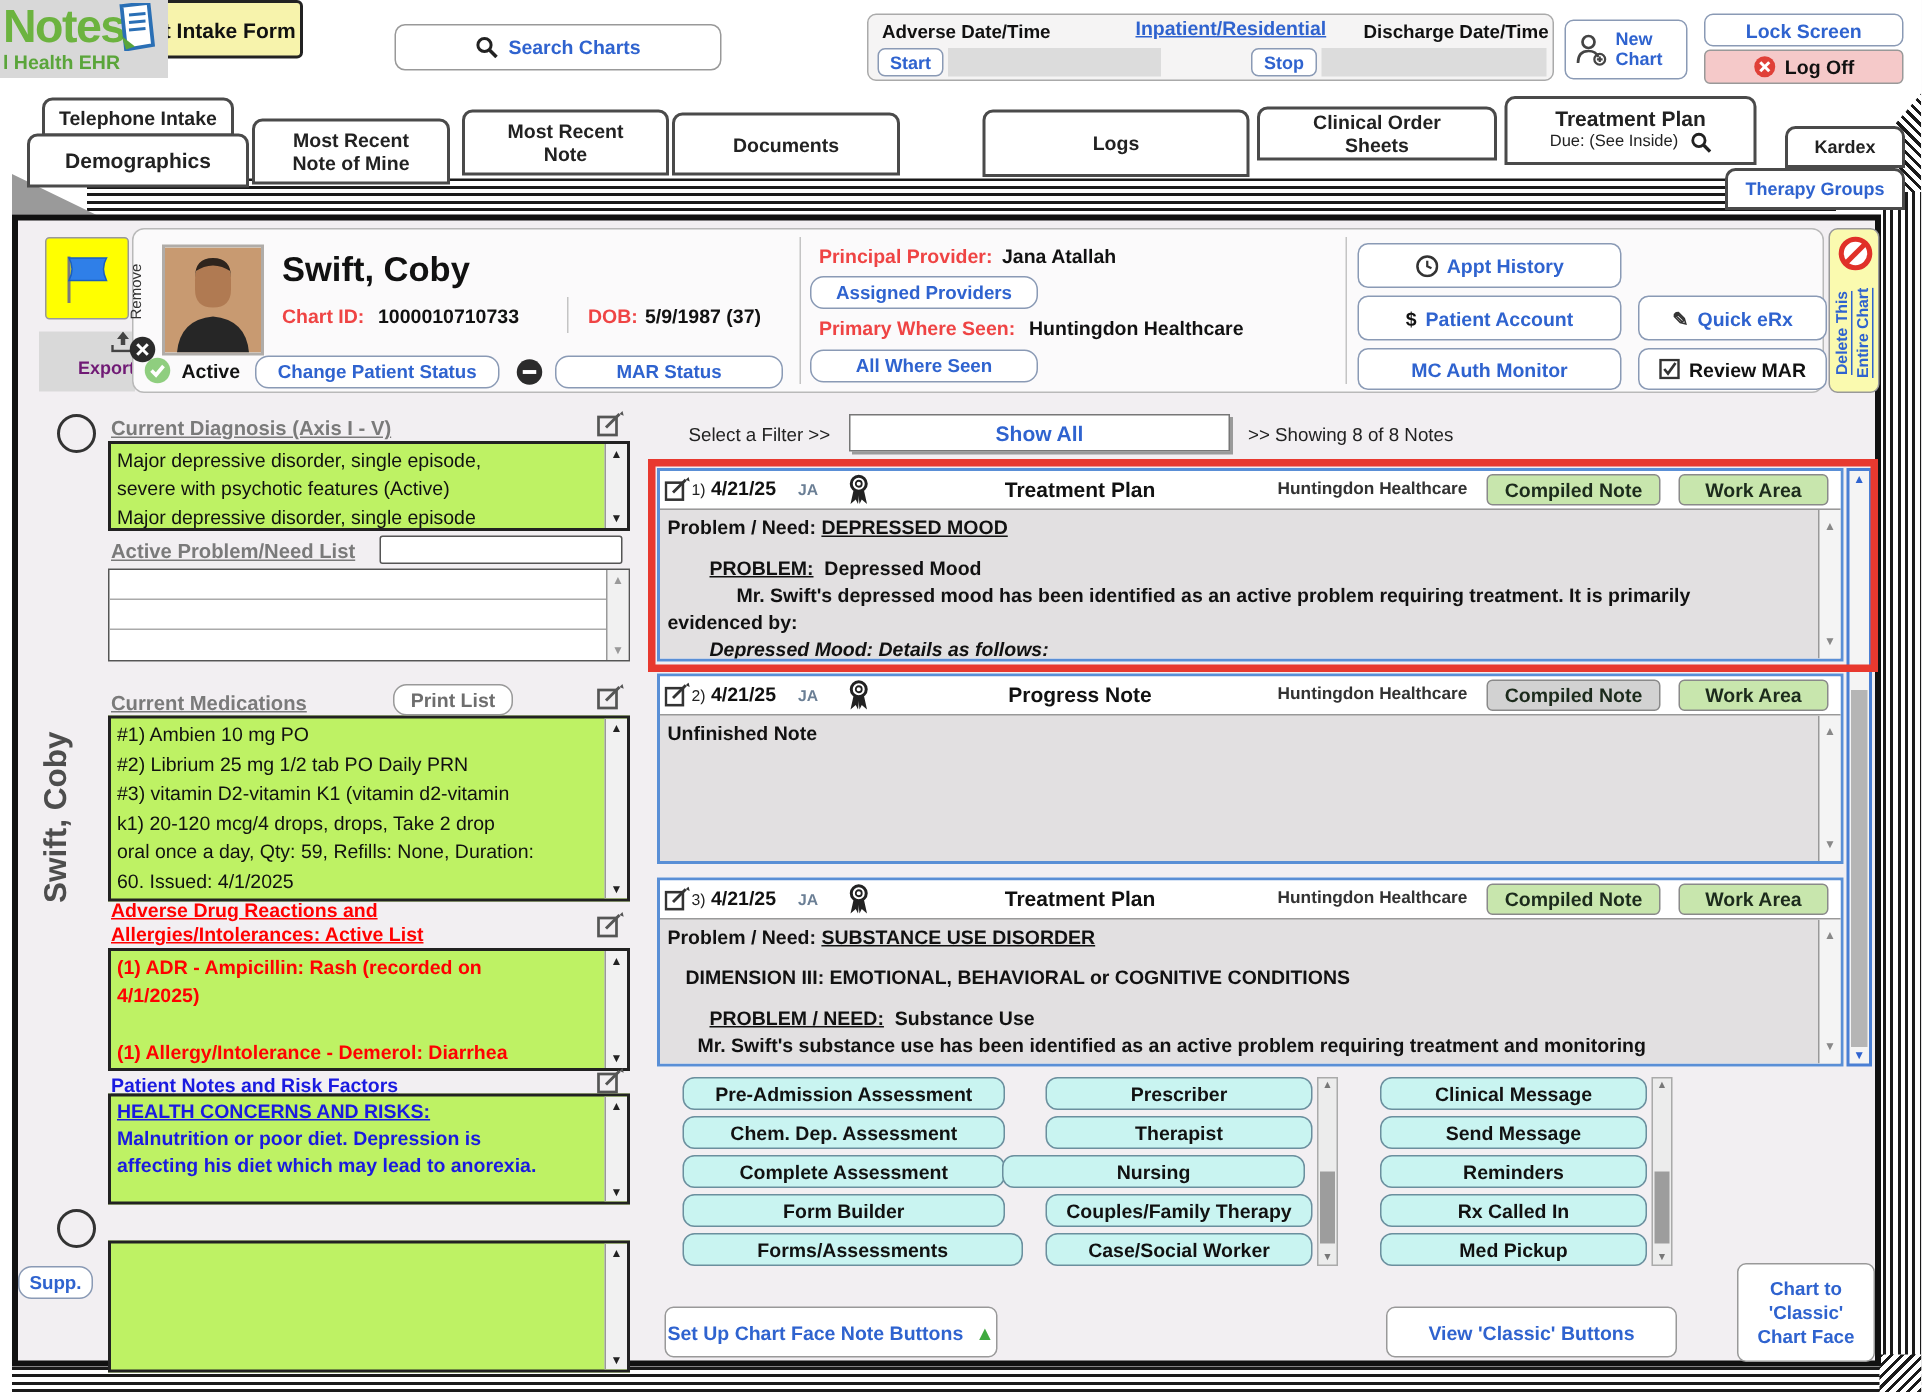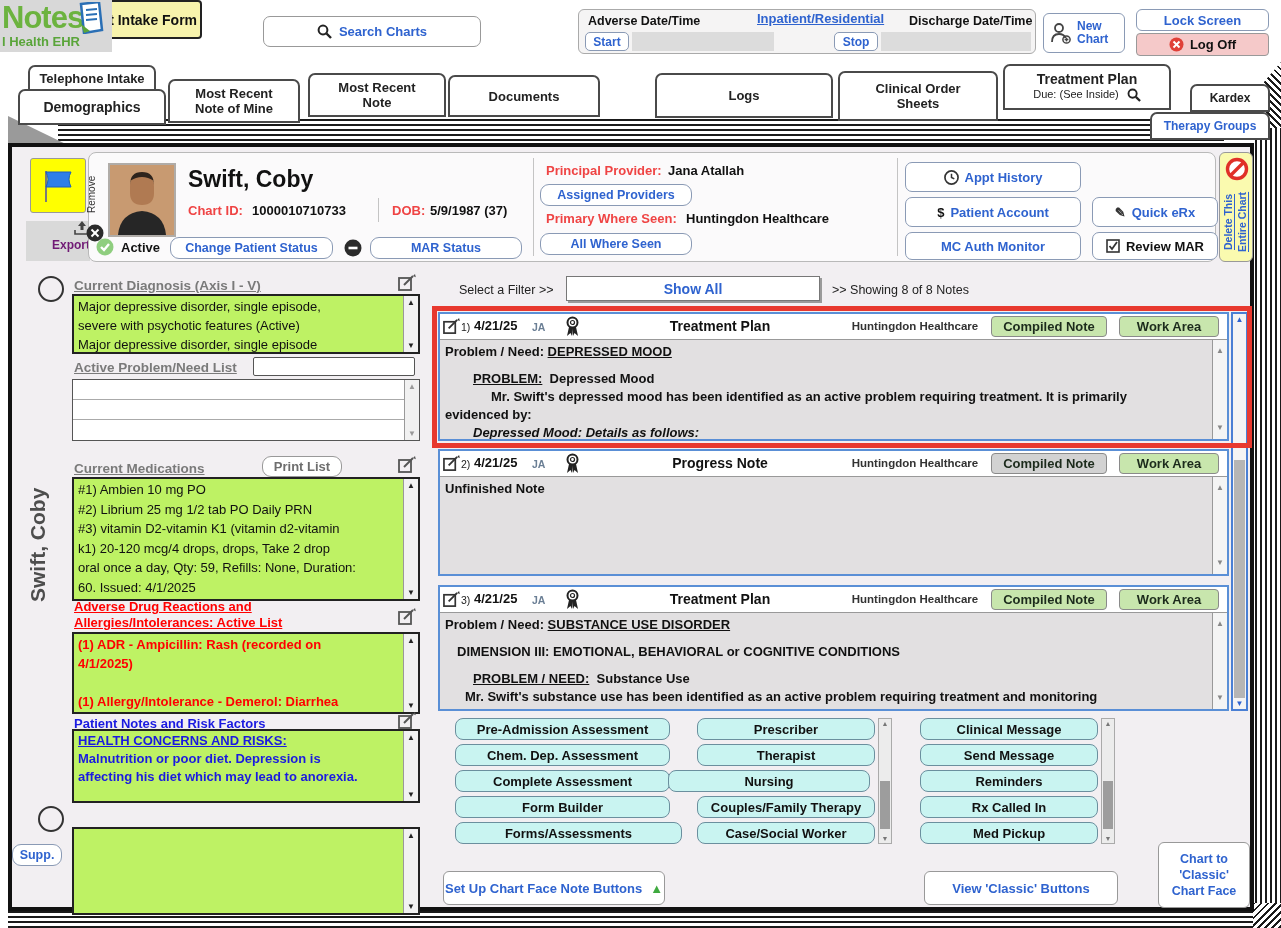--- a/index.html
+++ b/index.html
@@ -176,21 +176,21 @@
   <div class="tab" style="left:308px; top:73px; width:138px; height:44px;">
       <span>Most Recent</span>
       <span>Note</span>
     </div>
   <div class="tab" style="left:448px; top:75px; width:152px; height:42px;">
       <span>Documents</span>
     </div>
   <div class="tab" style="left:655px; top:73px; width:178px; height:45px;">
       <span>Logs</span>
     </div>
-  <div class="tab" style="left:838px; top:71px; width:160px; height:50px;">
+  <div class="tab" style="left:838px; top:71px; width:160px; height:36px;">
       <span>Clinical Order</span>
       <span>Sheets</span>
     </div>
   <div class="tab" style="left:1003px; top:64px; width:168px; height:46px;">
     <span style="font-size:14px;">Treatment Plan</span>
     <span style="font-size:11px; font-weight:400; display:flex; align-items:center; gap:8px;">
       <span>Due:  (See Inside)</span>
       <svg width="14" height="14" viewBox="0 0 15 15">
           <circle cx="6" cy="6" r="4.4" fill="none" stroke="#222" stroke-width="2"></circle>
           <line x1="9.5" y1="9.5" x2="14" y2="14" stroke="#222" stroke-width="2.4"></line>

